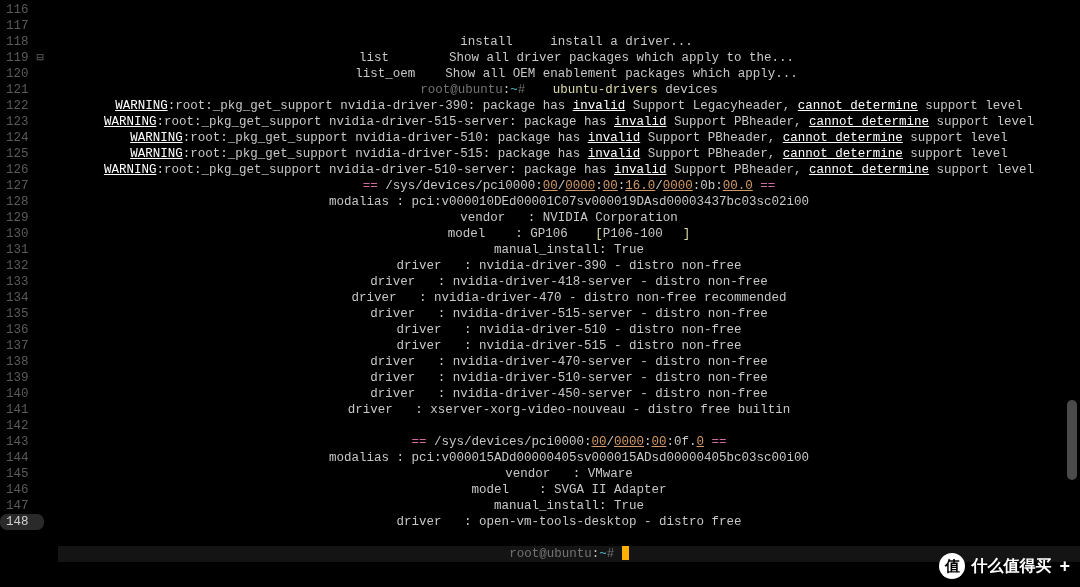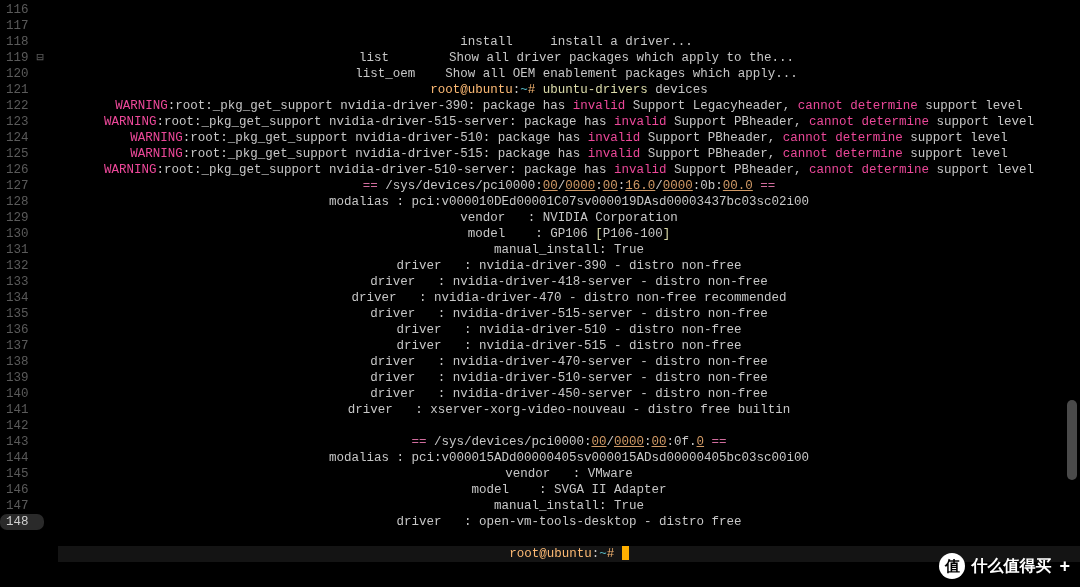--- a/index.html
+++ b/index.html
@@ -33,25 +33,25 @@
   .gutter .fold { display:inline-block; width:8px; color:#5a5a5a; }
   .code {
     flex: 1 1 auto;
     padding: 2px 0 0 6px;
     white-space: pre;
     position: relative;
   }
   .code .row { height: 16px; text-align: center; }
   .code .row.active { background: rgba(80,80,80,0.25); }
   .c-gray    { color: #c7c7c7; }
-  .c-red     { color: #ec4899; }
+  .c-red     { color: #ffffff; text-decoration: underline; }
   .c-orange  { color: #d19a66; text-decoration: underline; }
-  .c-yellow  { color: #dcdcaa; }
+  .c-yellow  { color: #dcdcaa; margin-left: 20px; }
   .c-cyan    { color: #56b6c2; }
-  .c-pink    { color: #fdba74; }
+  .c-pink    { color: #737373; }
   .c-magenta { color: #d16d9e; }
   .cursor {
     display:inline-block; width:7px; height:14px;
     background:#ffb000; vertical-align:middle; margin-top:-2px;
   }
   .scrollbar {
     position:absolute; right:3px; top:400px; width:10px; height:80px;
     background:#4a4a4a; border-radius:5px;
   }
   .watermark {

